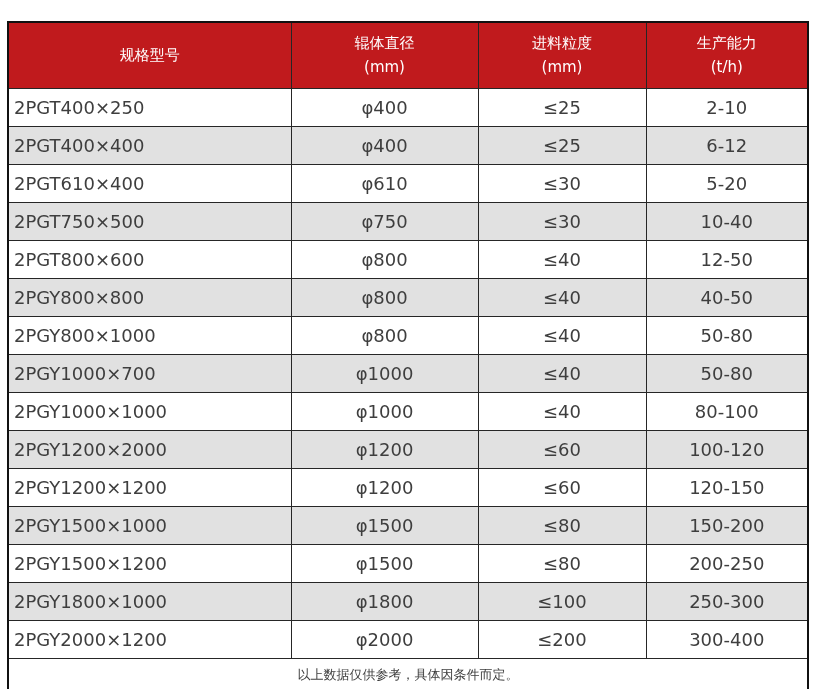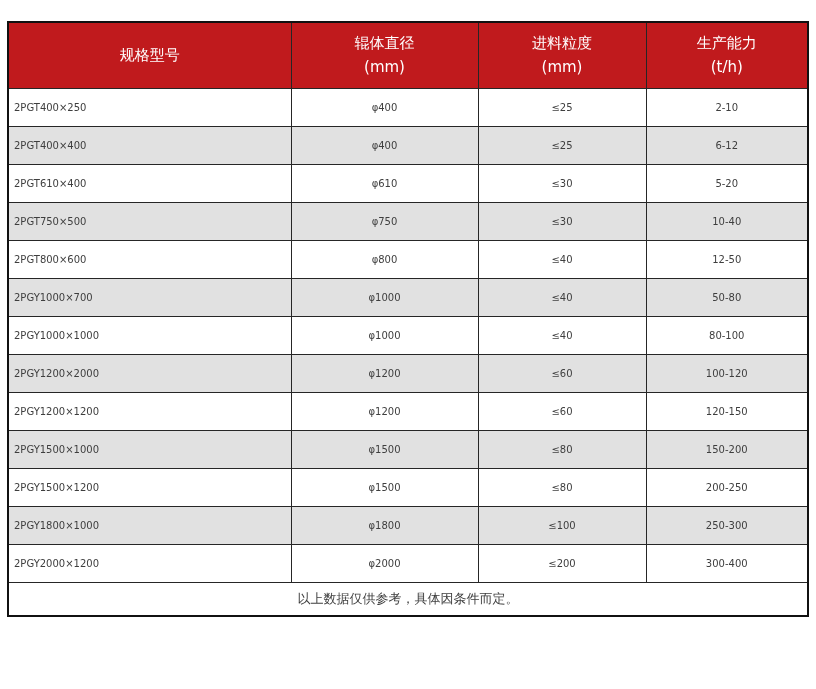--- a/index.html
+++ b/index.html
@@ -42,21 +42,21 @@
     text-align: center;
     vertical-align: middle;
   }
   .spec-table thead .ht,
   .spec-table thead .hu {
     line-height: 24px;
   }
   .spec-table thead .hu:empty { display: none; }
   .spec-table tbody td {
     height: 38px;
-    font-size: 10px;
+    font-size: 18px;
     color: var(--text);
     background: var(--row_bg);
     text-align: center;
     vertical-align: middle;
   }
   .spec-table tbody tr:nth-child(even) td {
     background: var(--row_alt_bg);
   }
   .spec-table tbody td.c0 {
     text-align: left;
@@ -127,20 +127,32 @@
         <td>≤30</td>
         <td>10-40</td>
       </tr>
       <tr>
         <td class="c0">2PGT800×600</td>
         <td>φ800</td>
         <td>≤40</td>
         <td>12-50</td>
       </tr>
       <tr>
+        <td class="c0">2PGY800×800</td>
+        <td>φ800</td>
+        <td>≤40</td>
+        <td>40-50</td>
+      </tr>
+      <tr>
+        <td class="c0">2PGY800×1000</td>
+        <td>φ800</td>
+        <td>≤40</td>
+        <td>50-80</td>
+      </tr>
+      <tr>
         <td class="c0">2PGY1000×700</td>
         <td>φ1000</td>
         <td>≤40</td>
         <td>50-80</td>
       </tr>
       <tr>
         <td class="c0">2PGY1000×1000</td>
         <td>φ1000</td>
         <td>≤40</td>
         <td>80-100</td>

